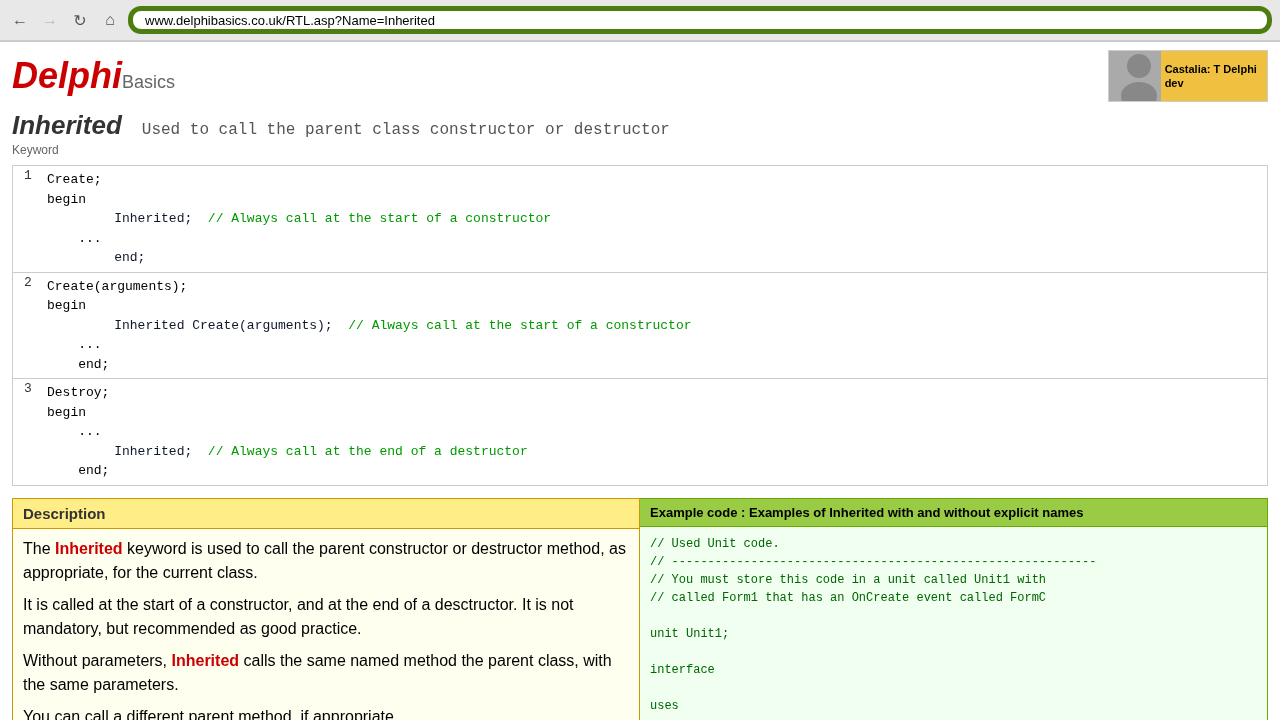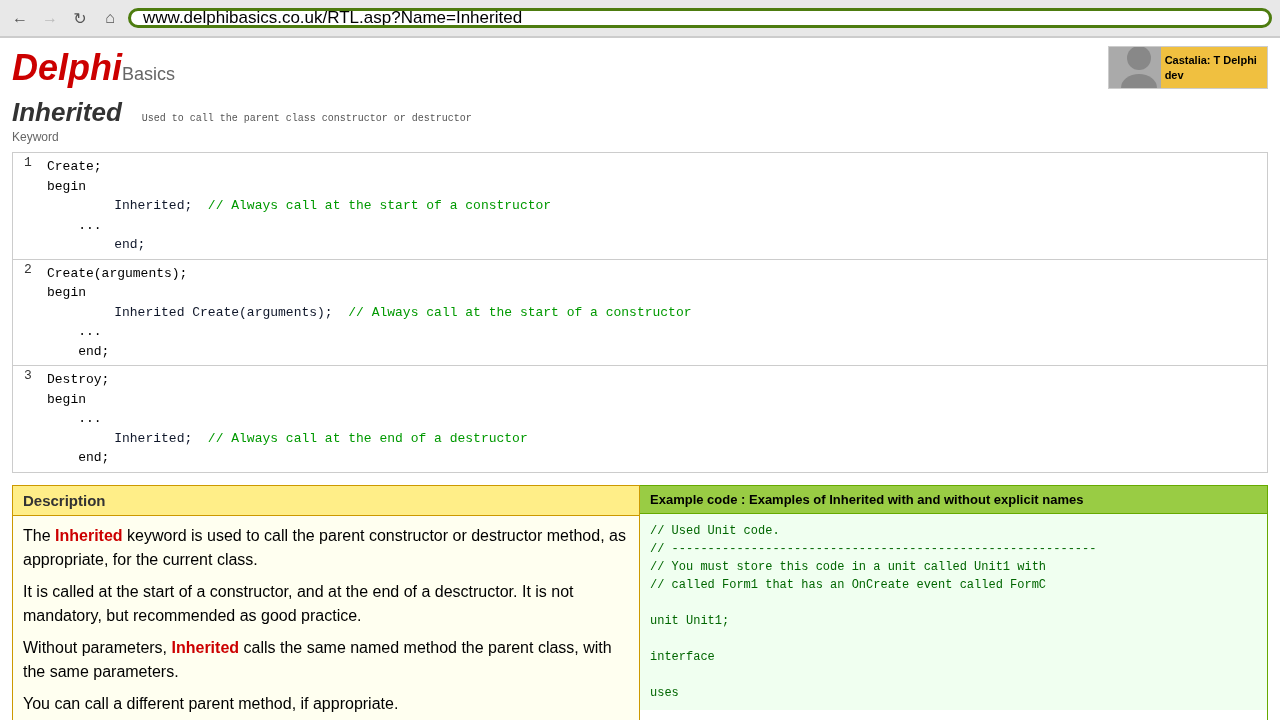--- a/index.html
+++ b/index.html
@@ -3,41 +3,41 @@
   <meta charset="utf-8">
   <style>
     * { margin: 0; padding: 0; box-sizing: border-box; }
     body { font-family: Arial, sans-serif; font-size: 14px; background: #fff; color: #000; overflow-x: hidden; }
     
     
     .browser-chrome { background: #f1f1f1; border-bottom: 1px solid #ccc; }
     .browser-toolbar { display: flex; align-items: center; padding: 6px 8px; gap: 6px; background: #e8e8e8; border-bottom: 1px solid #ccc; }
     .nav-btn { width: 24px; height: 24px; border: none; background: transparent; cursor: pointer; display: flex; align-items: center; justify-content: center; color: #555; font-size: 16px; border-radius: 50%; }
     .nav-btn.disabled { color: #bbb; cursor: default; }
-    .address-bar { flex: 1; height: 20px; border: 3px solid #4d7c0f; border-radius: 13px; padding: 0 12px; font-size: 17px; background: #fff; outline: none; }
+    .address-bar { flex: 1; height: 28px; border: 5px solid #4d7c0f; border-radius: 13px; padding: 0 12px; font-size: 13px; background: #fff; outline: none; }
 
     
     .page-content { padding: 0; max-width: 100%; overflow: hidden; }
     
     
     .site-header { display: flex; align-items: center; justify-content: space-between; padding: 8px 12px; gap: 28px; }
     .site-logo { display: flex; align-items: baseline; gap: 0; }
     .logo-delphi { font-size: 36px; font-weight: bold; color: #cc0000; font-style: italic; }
     .logo-basics { font-size: 18px; color: #666; font-weight: normal; }
-    .header-ad { width: 160px; height: 43px; background: #f0c040; overflow: hidden; display: flex; align-items: center; border: 1px solid #ccc; }
+    .header-ad { width: 160px; height: 52px; background: #f0c040; overflow: hidden; display: flex; align-items: center; border: 1px solid #ccc; }
     .header-ad-img { width: 60px; height: 60px; background: #888; display: flex; align-items: center; justify-content: center; overflow: hidden; }
     .header-ad-text { font-size: 11px; font-weight: bold; padding: 4px; line-height: 1.3; }
 
     
     .main-content { padding: 0 12px; }
     
     
     .title-section { display: flex; align-items: baseline; gap: 20px; margin-bottom: 2px; }
     .keyword-title { font-size: 26px; font-weight: bold; color: #333; font-style: italic; }
-    .keyword-description { font-family: 'Courier New', monospace; font-size: 10px; color: #555; }
+    .keyword-description { font-family: 'Courier New', monospace; font-size: 16px; color: #555; }
     .keyword-label { font-size: 12px; color: #666; margin-bottom: 8px; }
     
     
     .code-section { border: 1px solid #ccc; margin-bottom: 12px; }
     .code-row { display: flex; align-items: flex-start; padding: 2px 0; }
     .line-num { width: 30px; min-width: 30px; text-align: center; font-family: 'Courier New', monospace; font-size: 13px; color: #333; padding: 0 4px; }
     .code-block { font-family: Liberation Mono, monospace; font-size: 13px; padding: 2px 4px; line-height: 1.5; white-space: pre; }
     .code-green { color: #0f172a; margin-left: 36px; }
     .code-comment { color: #009900; }
     

